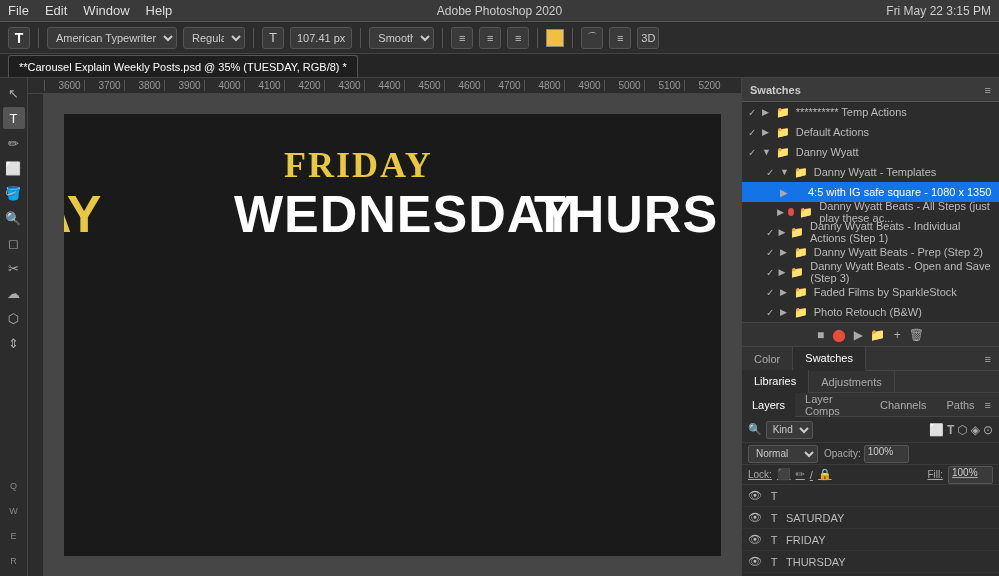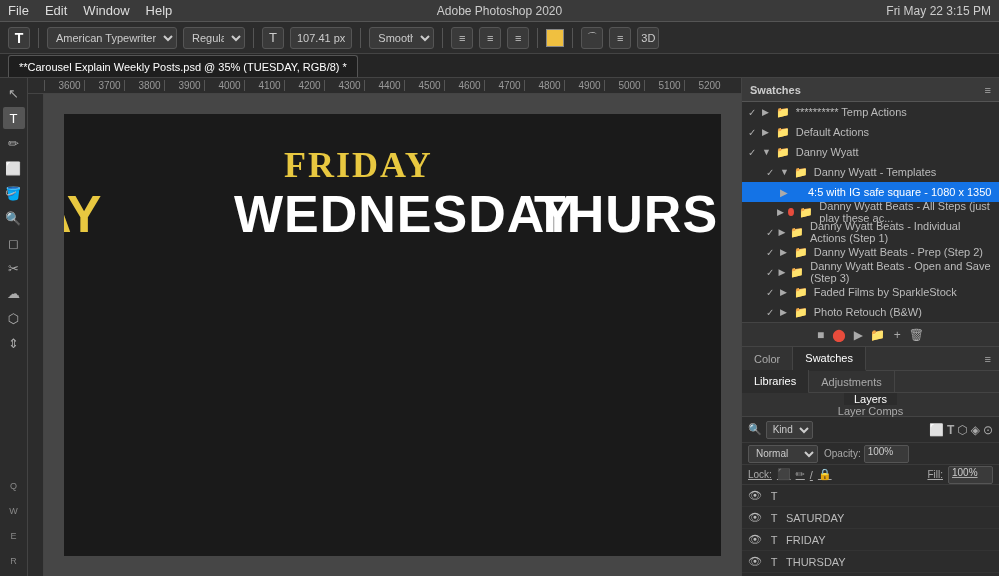--- a/index.html
+++ b/index.html
@@ -302,21 +302,20 @@
     .cs-tab.active { background: #2c2c2c; color: #fff; border-bottom: 2px solid #2c2c2c; }
 
     
     #layers-panel-tabs {
       height: 24px;
       background: #333;
       display: flex;
       align-items: center;
       border-bottom: 1px solid #444;
       flex-shrink: 0;
-      flex-direction: column;
     }
     .lp-tab {
       padding: 0 10px;
       height: 24px;
       display: flex;
       align-items: center;
       font-size: 11px;
       color: #aaa;
       cursor: pointer;
     }

